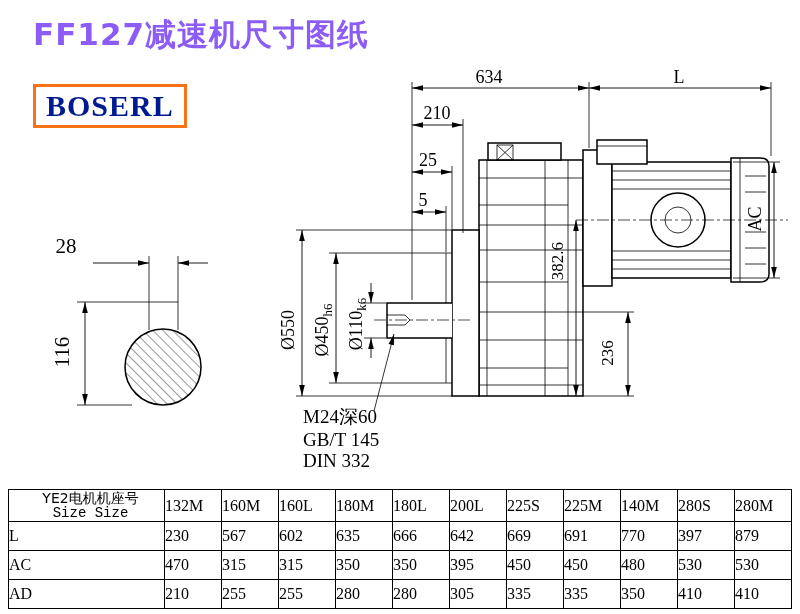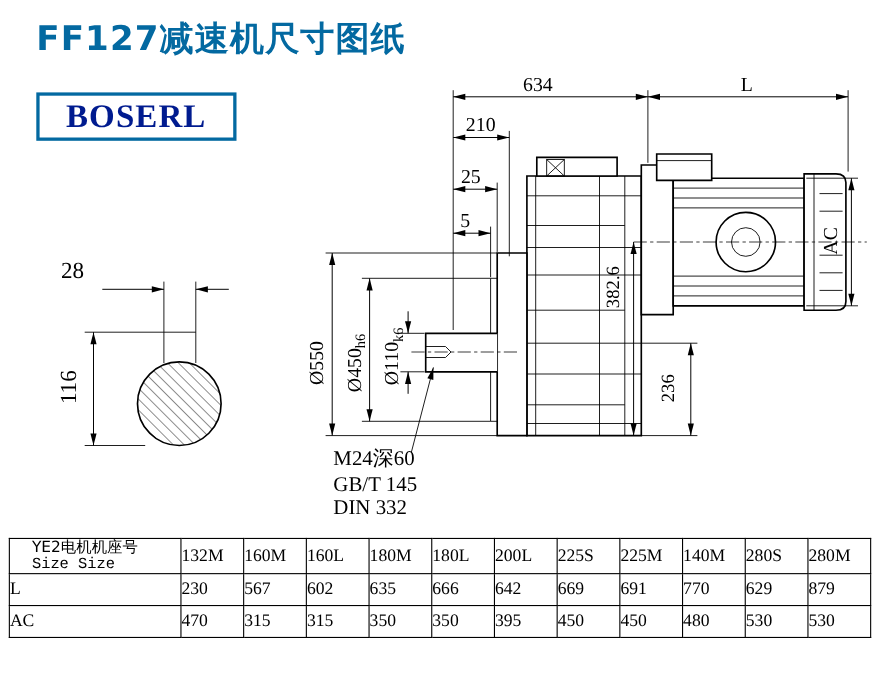--- a/index.html
+++ b/index.html
@@ -2,28 +2,28 @@
 <html><head>
 <meta charset="utf-8">
 <style>
   * { margin:0; padding:0; box-sizing:border-box; }
   html,body { width:800px; height:614px; background:#ffffff; overflow:hidden; }
   body { position:relative; font-family:"Liberation Sans", sans-serif; color:#000; }
 
   .title {
     position:absolute; left:33px; top:14px;
     font-family:"DejaVu Sans", sans-serif;
-    font-size:31px; font-weight:bold; letter-spacing:1px; color:#0369a1;
+    font-size:31px; font-weight:bold; letter-spacing:1px; color:#8b5cf6;
   }
   .logo {
     position:absolute; left:33px; top:84px;
-    border:3px solid #0369a1; background:#fff;
+    border:3px solid #f97316; background:#fff;
     color:#001b8f; font-family:"Liberation Serif", serif;
     font-size:30px; font-weight:bold; letter-spacing:1px;
-    padding:0 24px; line-height:38px;
+    padding:0 10px; line-height:38px;
   }
 
   svg.drawing { position:absolute; left:0; top:0; }
   .thkf { stroke:#000; stroke-width:1.5; fill:#fff; }
   .thn { stroke:#000; stroke-width:0.8; fill:none; }
   .dim { stroke:#000; stroke-width:0.9; fill:none; }
   .cl  { stroke:#000; stroke-width:0.7; fill:none; stroke-dasharray:12 3 3 3; }
   text { fill:#000; }
   .dt  { font-family:"Liberation Serif", serif; font-size:18px; }
   .dt2 { font-family:"Liberation Serif", serif; font-size:21px; }
@@ -32,21 +32,21 @@
   .note { font-family:"Liberation Serif", serif; font-size:19px; }
 
   .tablewrap { position:absolute; left:8px; top:489px; background:#fff; }
   table.dims-table { border-collapse:collapse; table-layout:fixed; width:784px;
     font-family:"Liberation Serif", serif; }
   table.dims-table th, table.dims-table td {
     border:1px solid #000; text-align:left; vertical-align:middle;
     font-weight:normal; font-size:16px; padding:0; height:29px; background:#fff;
   }
   table.dims-table tr.hdr th { height:32px; }
-  table.dims-table th.c1 { text-align:left; padding-left:20px; }
+  table.dims-table th.c1 { text-align:center; padding-left:8px; }
   .cn { font-family:"DejaVu Sans", sans-serif; font-size:14px; line-height:16px; }
   .en { font-family:"Liberation Mono", monospace; font-size:14px; line-height:15px; }
 </style>
 </head>
 <body>
 
 <div class="title">FF127减速机尺寸图纸</div>
 <div class="logo">BOSERL</div>
 
 <svg class="drawing" width="800" height="614" viewBox="0 0 800 614">
@@ -222,32 +222,46 @@
         <th>L</th>
         <td>230</td>
         <td>567</td>
         <td>602</td>
         <td>635</td>
         <td>666</td>
         <td>642</td>
         <td>669</td>
         <td>691</td>
         <td>770</td>
-        <td>629</td>
+        <td>397</td>
         <td>879</td>
       </tr>
       <tr>
         <th>AC</th>
         <td>470</td>
         <td>315</td>
         <td>315</td>
         <td>350</td>
         <td>350</td>
         <td>395</td>
         <td>450</td>
         <td>450</td>
         <td>480</td>
         <td>530</td>
         <td>530</td>
       </tr>
+      <tr>
+        <th>AD</th>
+        <td>210</td>
+        <td>255</td>
+        <td>255</td>
+        <td>280</td>
+        <td>280</td>
+        <td>305</td>
+        <td>335</td>
+        <td>335</td>
+        <td>350</td>
+        <td>410</td>
+        <td>410</td>
+      </tr>
     </tbody>
   </table>
 </div>
 
 </body></html>

